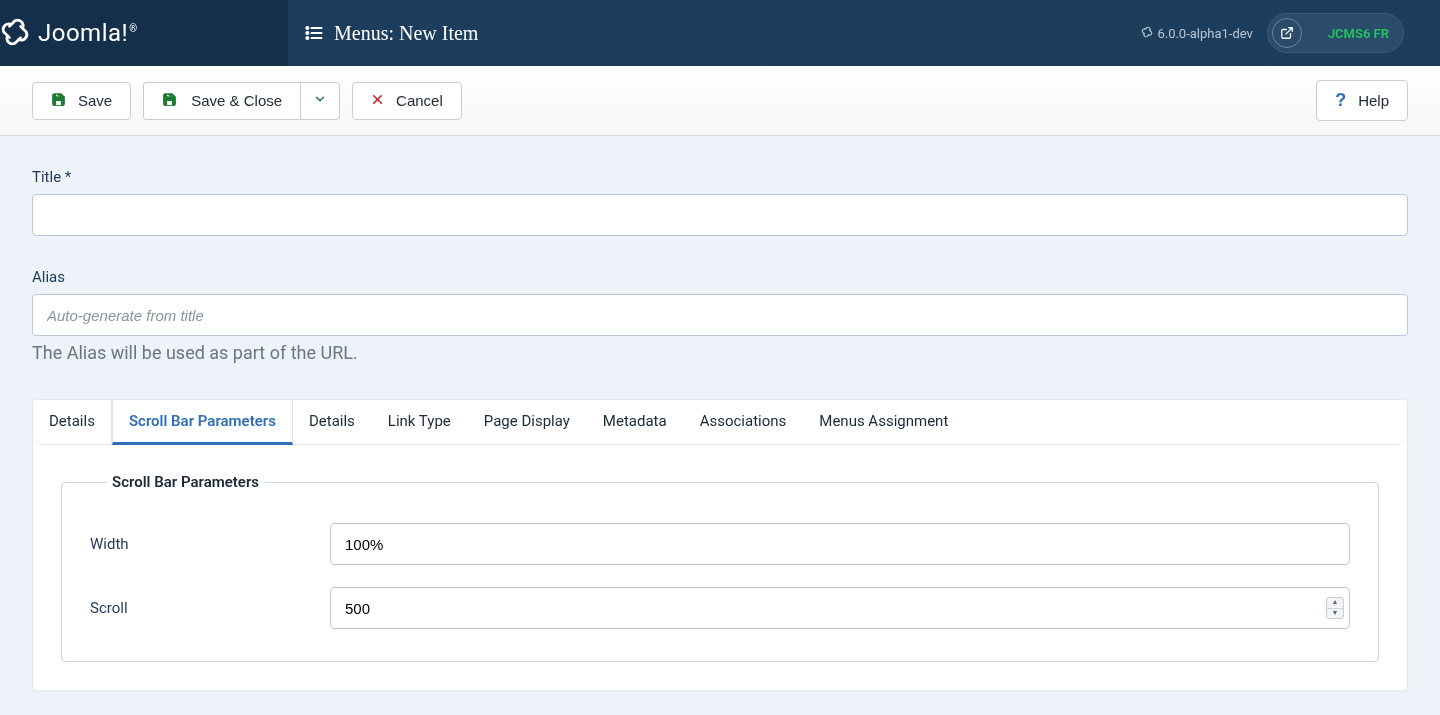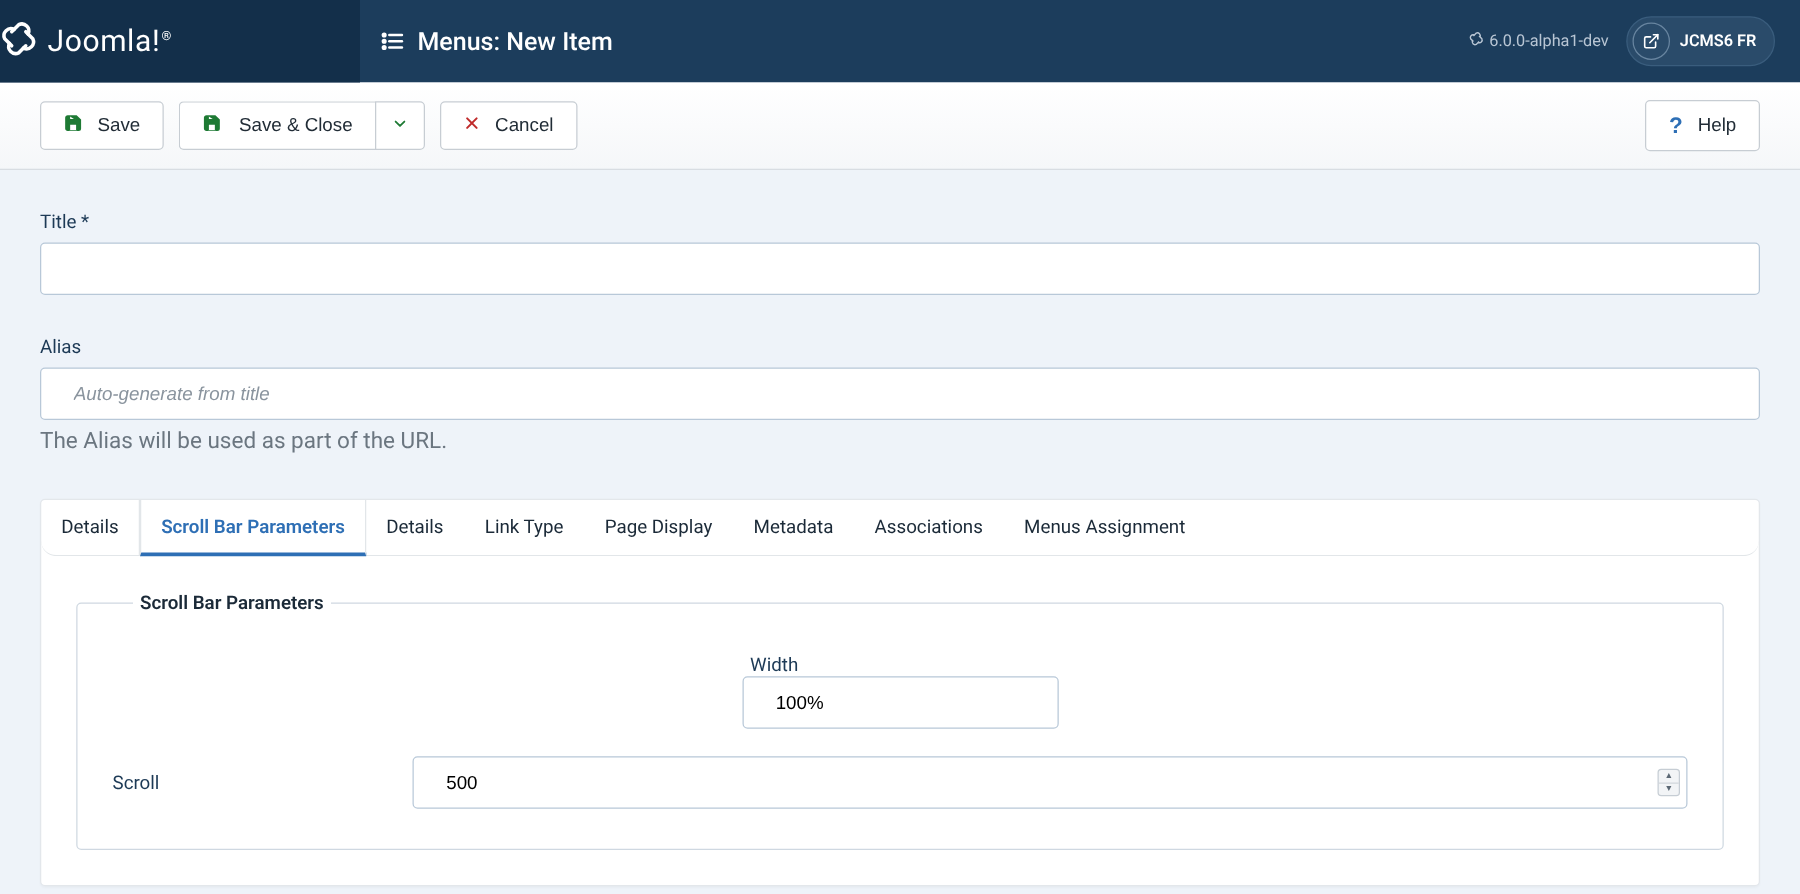--- a/index.html
+++ b/index.html
@@ -30,45 +30,46 @@
       margin-left: 8px;
       letter-spacing: 0.5px;
     }
     .sup { font-size: 10px; vertical-align: super; margin-left: 1px; }
     .page-title-wrap {
       display: flex;
       align-items: center;
       padding-left: 16px;
       flex: 1;
       color: #fff;
+      font-family: Liberation Serif, serif;
     }
     .page-title-wrap .icon { display:flex; }
     .page-title {
       font-size: 20px;
       font-weight: 500;
       margin-left: 10px;
     }
     .header-right {
       display: flex;
       align-items: center;
-      padding-right: 20px;
+      padding-right: 36px;
       gap: 14px;
       color: #b9c6d4;
       font-size: 13px;
     }
     .version { display:flex; align-items:center; gap:4px; }
     .site-btn {
       display: flex;
       align-items: center;
-      gap: 8px;
+      gap: 26px;
       background: #2a4b6a;
       border: 1px solid #3a5d7d;
       border-radius: 22px;
       padding: 4px 14px 4px 4px;
-      color: #ffffff;
+      color: #22c55e;
       font-size: 13px;
       font-weight: 600;
       cursor: pointer;
     }
     .site-btn .ext-circle {
       width: 30px; height: 30px;
       border: 1px solid #6885a0;
       border-radius: 50%;
       display: flex; align-items: center; justify-content: center;
     }
@@ -114,21 +115,21 @@
       font-size: 15px;
       color: #1d3a56;
       margin-bottom: 8px;
     }
     .text-input {
       width: 100%;
       height: 42px;
       border: 1px solid #b8c8d8;
       border-radius: 4px;
       background: #fff;
-      padding: 0 26px;
+      padding: 0 14px;
       font-size: 15px;
     }
     .text-input::placeholder { color:#8a949e; font-style: italic; }
     .hint { font-size: 18px; color:#6b7680; margin-top:6px; }
     
     .card {
       background:#fff;
       border:1px solid #e3e7eb;
       border-radius:4px;
       margin-top: 26px;
@@ -166,21 +167,21 @@
       font-size:15px;
       font-weight:600;
       color:#1b2a38;
       margin-left: 16px;
     }
     .param-row {
       display:flex;
       align-items:center;
       margin-top: 22px;
     }
-    .param-row:first-of-type { margin-top: 6px; flex-direction: column; }
+    .param-row:first-of-type { margin-top: 6px; }
     .param-label {
       width: 240px;
       color:#1d3a56;
       font-size:15px;
     }
     .param-input-wrap { flex:1; position:relative; }
     .spinner-btns {
       position:absolute; right:6px; top:50%; transform:translateY(-50%);
       width:18px; height:22px;
       border:1px solid #c6cdd4; border-radius:3px; background:#f2f4f6;

